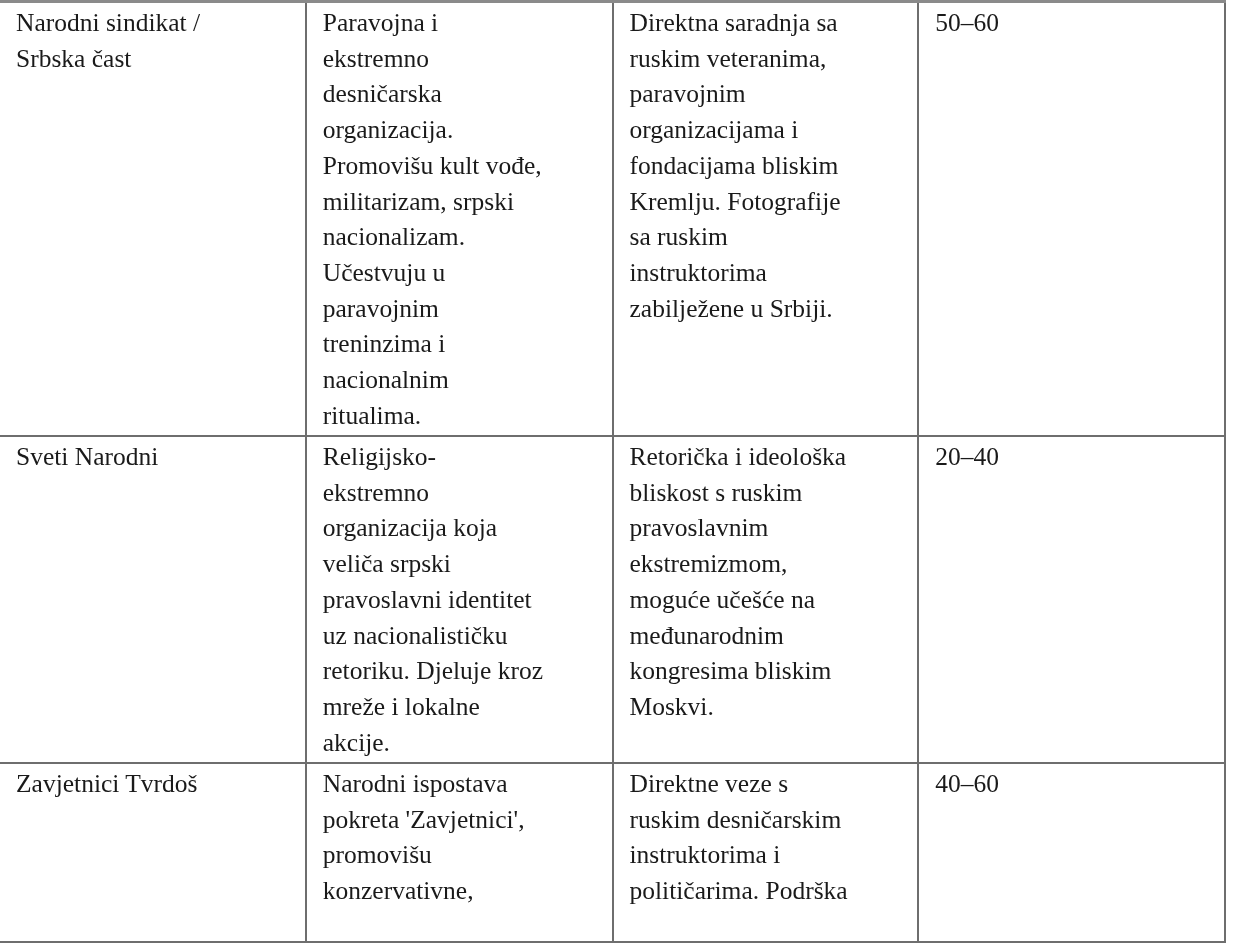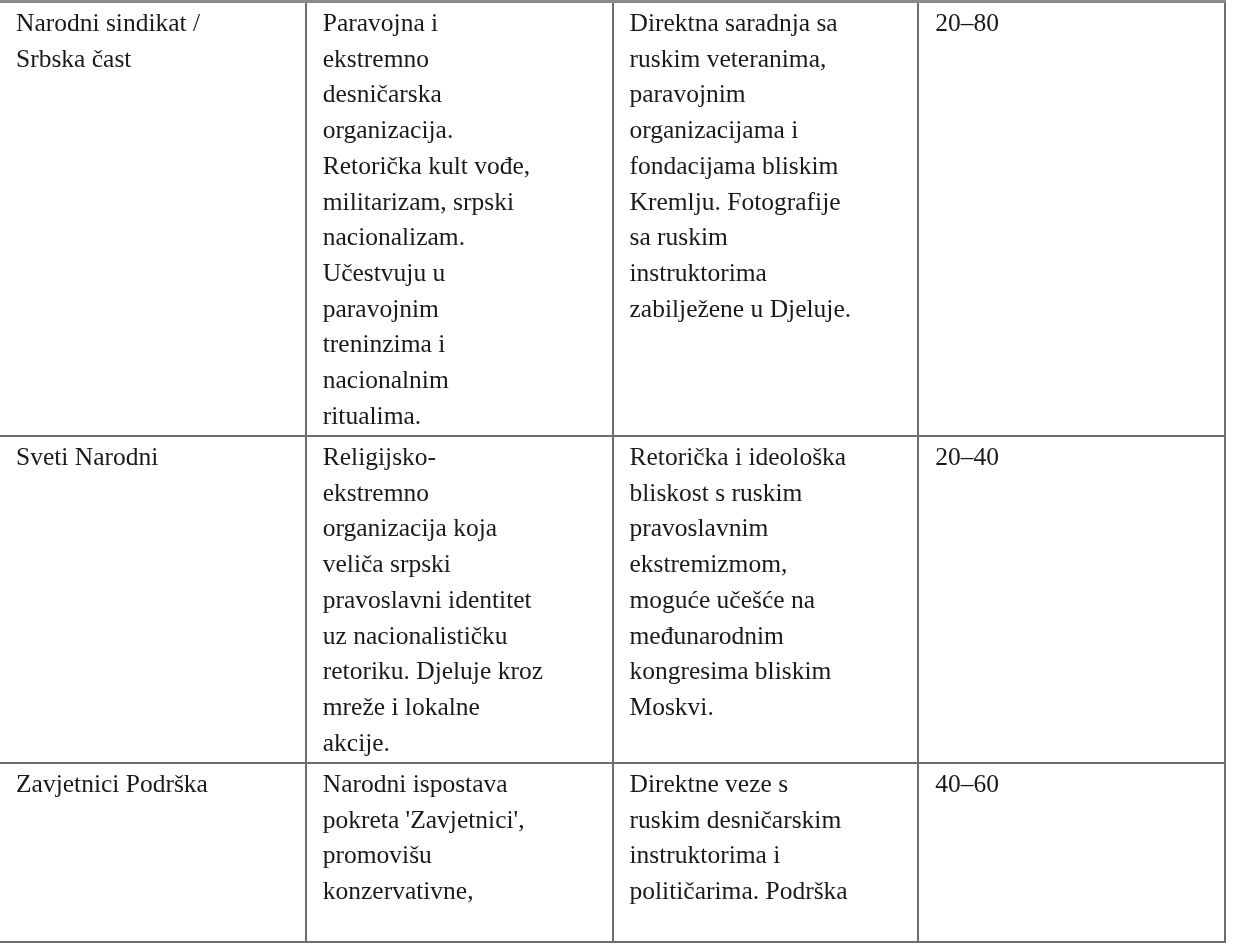--- a/index.html
+++ b/index.html
@@ -55,42 +55,42 @@
     <tr class="row-1">
       <td class="col-name">
         <span class="cell-text">Narodni sindikat /
 Srbska čast</span>
       </td>
       <td class="col-desc">
         <span class="cell-text">Paravojna i
 ekstremno
 desničarska
 organizacija.
-Retorička kult vođe,
+Promovišu kult vođe,
 militarizam, srpski
 nacionalizam.
 Učestvuju u
 paravojnim
 treninzima i
 nacionalnim
 ritualima.</span>
       </td>
       <td class="col-links">
         <span class="cell-text">Direktna saradnja sa
 ruskim veteranima,
 paravojnim
 organizacijama i
 fondacijama bliskim
 Kremlju. Fotografije
 sa ruskim
 instruktorima
-zabilježene u Djeluje.</span>
+zabilježene u Srbiji.</span>
       </td>
       <td class="col-members">
-        <span class="cell-text">20–80</span>
+        <span class="cell-text">50–60</span>
       </td>
     </tr>
     <tr class="row-2">
       <td class="col-name">
         <span class="cell-text">Sveti Narodni</span>
       </td>
       <td class="col-desc">
         <span class="cell-text">Religijsko-
 ekstremno
 organizacija koja
@@ -110,21 +110,21 @@
 međunarodnim
 kongresima bliskim
 Moskvi.</span>
       </td>
       <td class="col-members">
         <span class="cell-text">20–40</span>
       </td>
     </tr>
     <tr class="row-3">
       <td class="col-name">
-        <span class="cell-text">Zavjetnici Podrška</span>
+        <span class="cell-text">Zavjetnici Tvrdoš</span>
       </td>
       <td class="col-desc">
         <span class="cell-text">Narodni ispostava
 pokreta 'Zavjetnici',
 promovišu
 konzervativne,</span>
       </td>
       <td class="col-links">
         <span class="cell-text">Direktne veze s
 ruskim desničarskim

